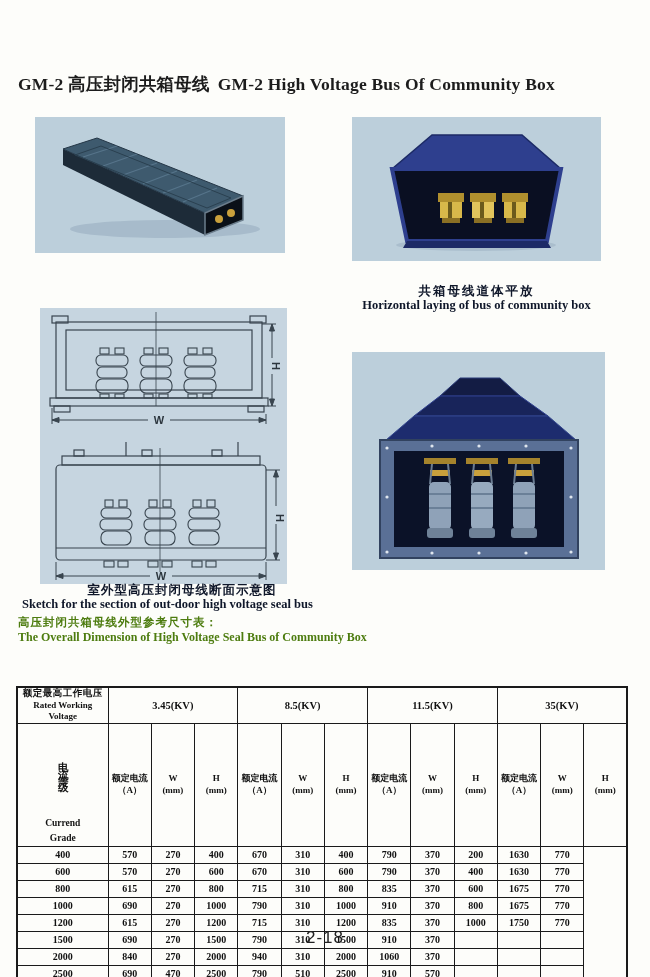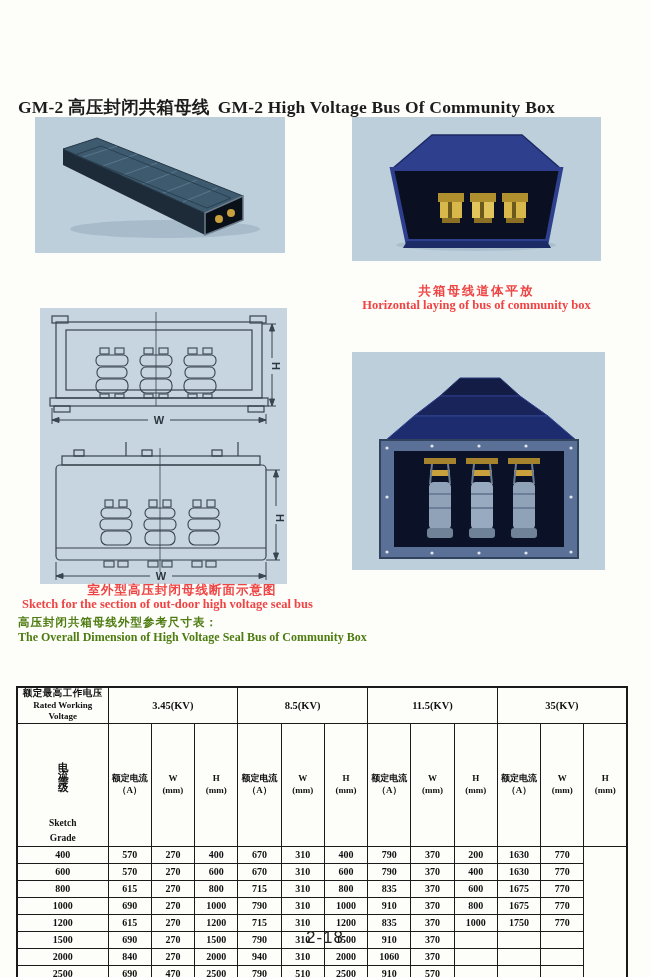--- a/index.html
+++ b/index.html
@@ -6,31 +6,30 @@
   body { background:#888; font-family:"Liberation Serif", serif; }
   #page {
     position:relative; width:650px; height:977px; margin:0 auto;
     background:#fdfdfa; overflow:hidden;
   }
   
   #page-title {
     position:absolute; left:18px; top:72px; width:620px;
     font-size:17.5px; font-weight:bold; color:#1c1c1c; letter-spacing:0.2px;
     white-space:nowrap;
-    margin-top:23px;
   }
   #page-title .en { margin-left:8px; }
   
   .photo { position:absolute; display:block; }
   #photo-top-left  { left:35px;  top:117px; }
   #photo-top-right { left:352px; top:117px; }
   #panel-drawings  { left:40px;  top:308px; width:247px; height:276px; background:#c6d5e0; position:absolute; }
   #photo-mid-right { left:352px; top:352px; }
   
-  .caption { position:absolute; text-align:center; color:#ef4444; line-height:1.15; }
+  .caption { position:absolute; text-align:center; color:#0f172a; line-height:1.15; }
   .caption .zh { font-size:12.5px; font-weight:bold; letter-spacing:2px; }
   .caption .en { font-size:12.5px; font-weight:bold; }
   #caption-top-right { left:352px; top:284px; width:249px; }
   #caption-mid-right { left:340px; top:581px; width:276px; }
   #caption-mid-left  { left:22px;  top:583px; width:320px; text-align:left; }
   #caption-mid-left .zh { letter-spacing:1px;text-align:center; }
   
   #table-title { position:absolute; left:18px; top:616px; color:#4d7c0f; line-height:1.2; }
   #table-title .zh { font-size:11.5px; font-weight:bold; letter-spacing:1px; }
   #table-title .en { font-size:12px; font-weight:bold; }
@@ -341,21 +340,21 @@
         </th>
       <th colspan="3" class="vh">3.45(KV)</th>
           <th colspan="3" class="vh">8.5(KV)</th>
           <th colspan="3" class="vh">11.5(KV)</th>
           <th colspan="3" class="vh">35(KV)</th>
         </tr>
       <tr id="subheader-row">
         <th class="rowlabel" rowspan="10">
           <div id="rowlabel-zh">电流等级</div>
           <div id="rowlabel-en">
-            <div>Sketch</div>
+            <div>Currend</div>
             <div>Grade</div>
           </div>
         </th>
       <th class="sh">
             <div>额定电流</div>
             <div>（A）</div>
           </th>
           <th class="sh">
             <div>W</div>
             <div>(mm)</div>

